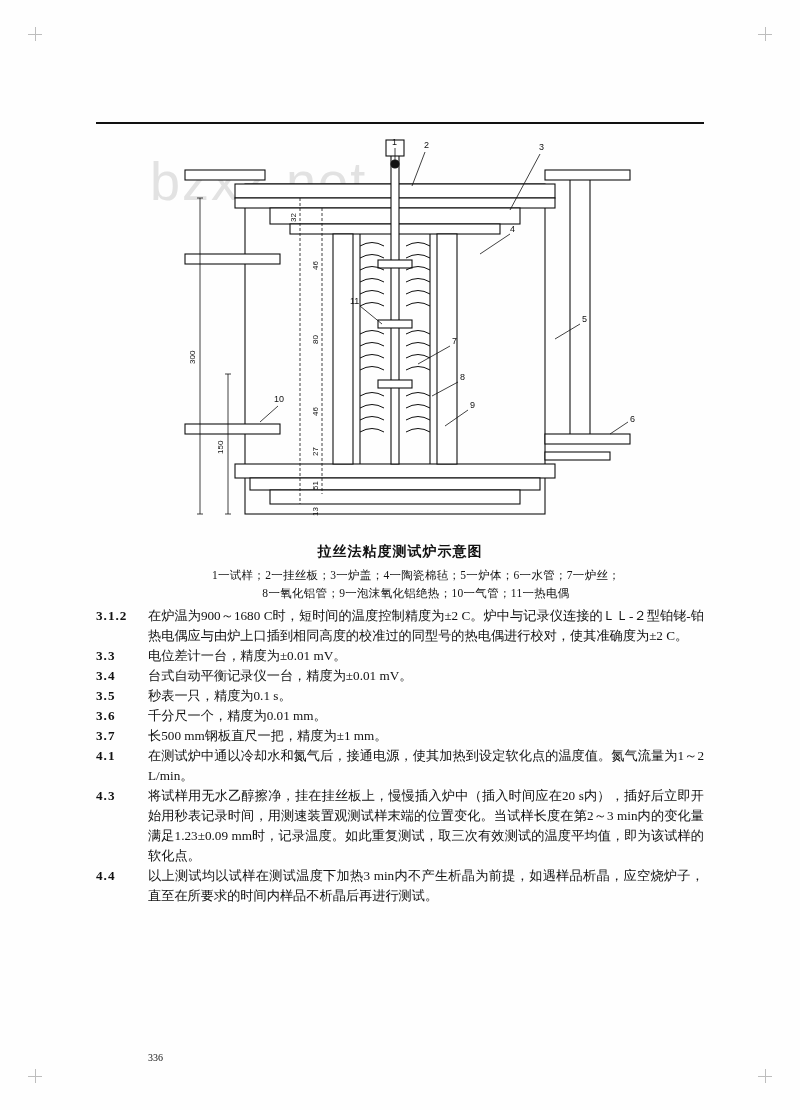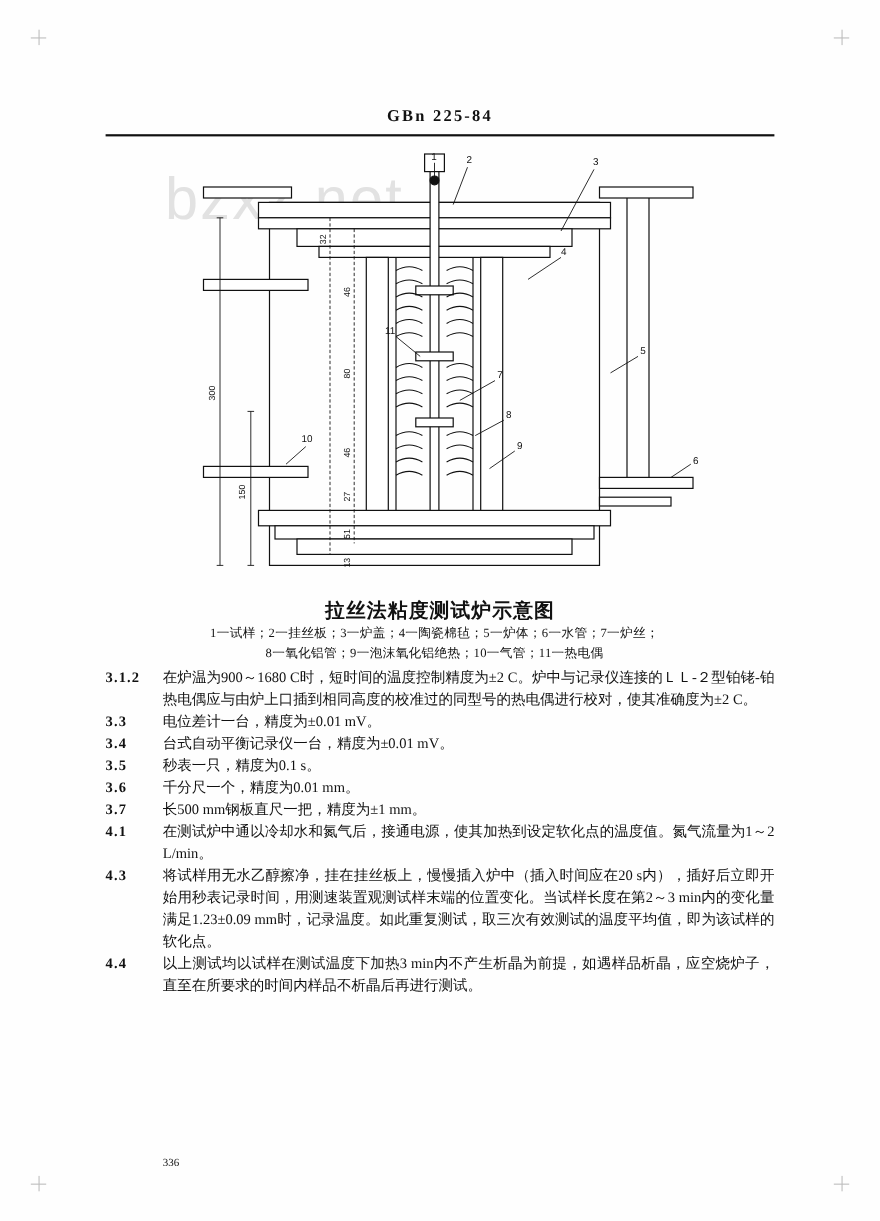--- a/index.html
+++ b/index.html
@@ -45,24 +45,24 @@
     font-size:54px;font-weight:normal;color:#e2e2e2;
     letter-spacing:2px;
     z-index:3;pointer-events:none;
     user-select:none;
   }
   .wm-dot{color:#b9b9b9;}
   svg.figure{position:absolute;left:0;top:0;z-index:4;}
 
   .figcaption{
     position:absolute;left:96px;top:543px;width:608px;text-align:center;
-    font-size:18px;font-weight:bold;letter-spacing:1px;
+    font-size:14px;font-weight:bold;letter-spacing:1px;
   }
   .legend{
-    position:absolute;left:91px;width:608px;text-align:center;
+    position:absolute;left:112px;width:608px;text-align:center;
     font-size:11.5px;letter-spacing:0.3px;
   }
   .legend.l1{top:568px;}
   .legend.l2{top:586px;}
 
   .body{
     position:absolute;left:96px;top:606px;width:608px;
     font-size:13.2px;line-height:20px;
     text-align:justify;
   }
@@ -87,21 +87,20 @@
 
   <div class="crop tl-h"></div>
   <div class="crop tl-v"></div>
   <div class="crop tr-h"></div>
   <div class="crop tr-v"></div>
   <div class="crop bl-h"></div>
   <div class="crop bl-v"></div>
   <div class="crop br-h"></div>
   <div class="crop br-v"></div>
 
-  <div class="header">GBn 225-84</div>
   <div class="header-rule"></div>
 
   <div class="watermark">
     <span>bzxz</span><span class="wm-dot">.</span><span>net</span>
   </div>
 
   <div class="figwrap">
     <svg class="figure" width="520" height="420" viewBox="0 0 520 420">
       <g stroke="#111" fill="none" stroke-width="1.1">
 

